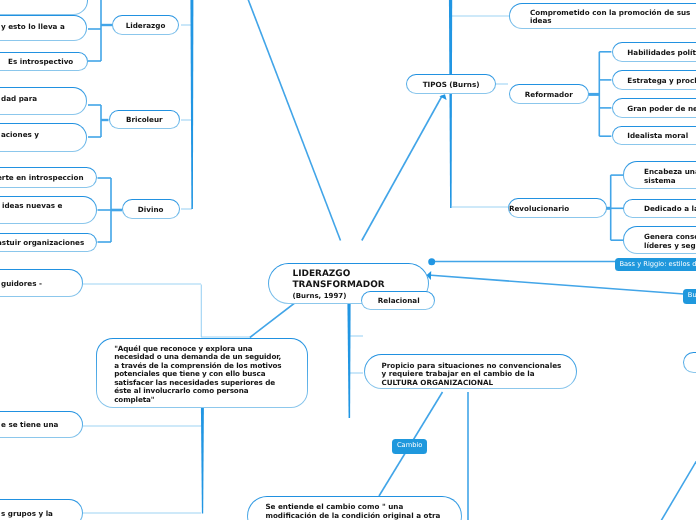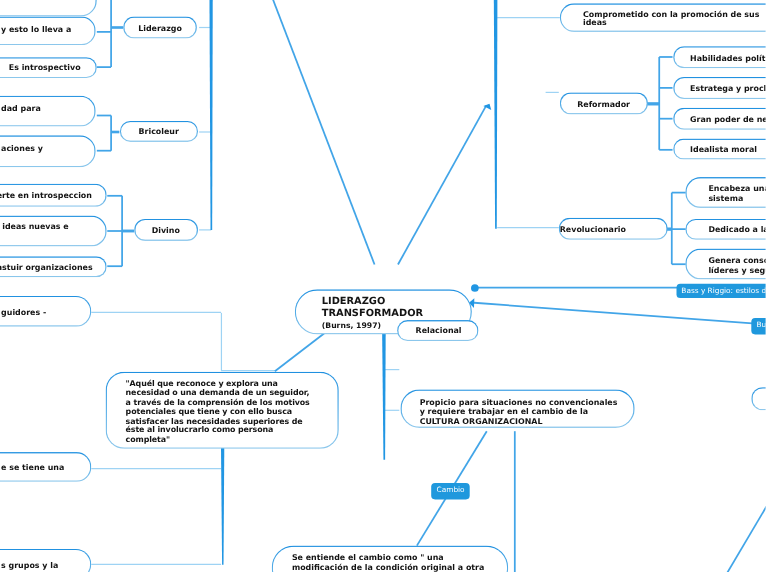--- a/index.html
+++ b/index.html
@@ -135,20 +135,23 @@
   <div class="node" style="left:121.7px;top:199.3px;width:58px;height:19.6px;justify-content:center;">
     <span class="lbl">Divino</span>
   </div>
 
   <div class="node central" style="left:268px;top:241px;width:161px;height:41px;flex-direction:column;justify-content:center;align-items:flex-start;padding-left:23.5px;padding-top:3px;margin-top:22px;">
     <span class="c1">LIDERAZGO</span>
     <span class="c1">TRANSFORMADOR</span>
     <span class="c3">(Burns, 1997)</span>
   </div>
 
+  <div class="node" style="left:406.2px;top:74.3px;width:89.8px;height:19.4px;justify-content:center;">
+    <span class="lbl">TIPOS (Burns)</span>
+  </div>
   <div class="node" style="left:509px;top:3px;width:200px;height:26px;">
     <span class="lbl" style="padding-left:20px;padding-right:23px;">Comprometido con  la promoción de sus<br>ideas</span>
   </div>
   <div class="node" style="left:508.5px;top:84.2px;width:80.5px;height:19.7px;justify-content:center;">
     <span class="lbl">Reformador</span>
   </div>
   <div class="node" style="left:611.5px;top:41.9px;width:140px;height:19.8px;">
     <span class="lbl" style="padding-left:14.8px;">Habilidades políti</span>
   </div>
   <div class="node" style="left:611.5px;top:69.9px;width:140px;height:19.8px;">

